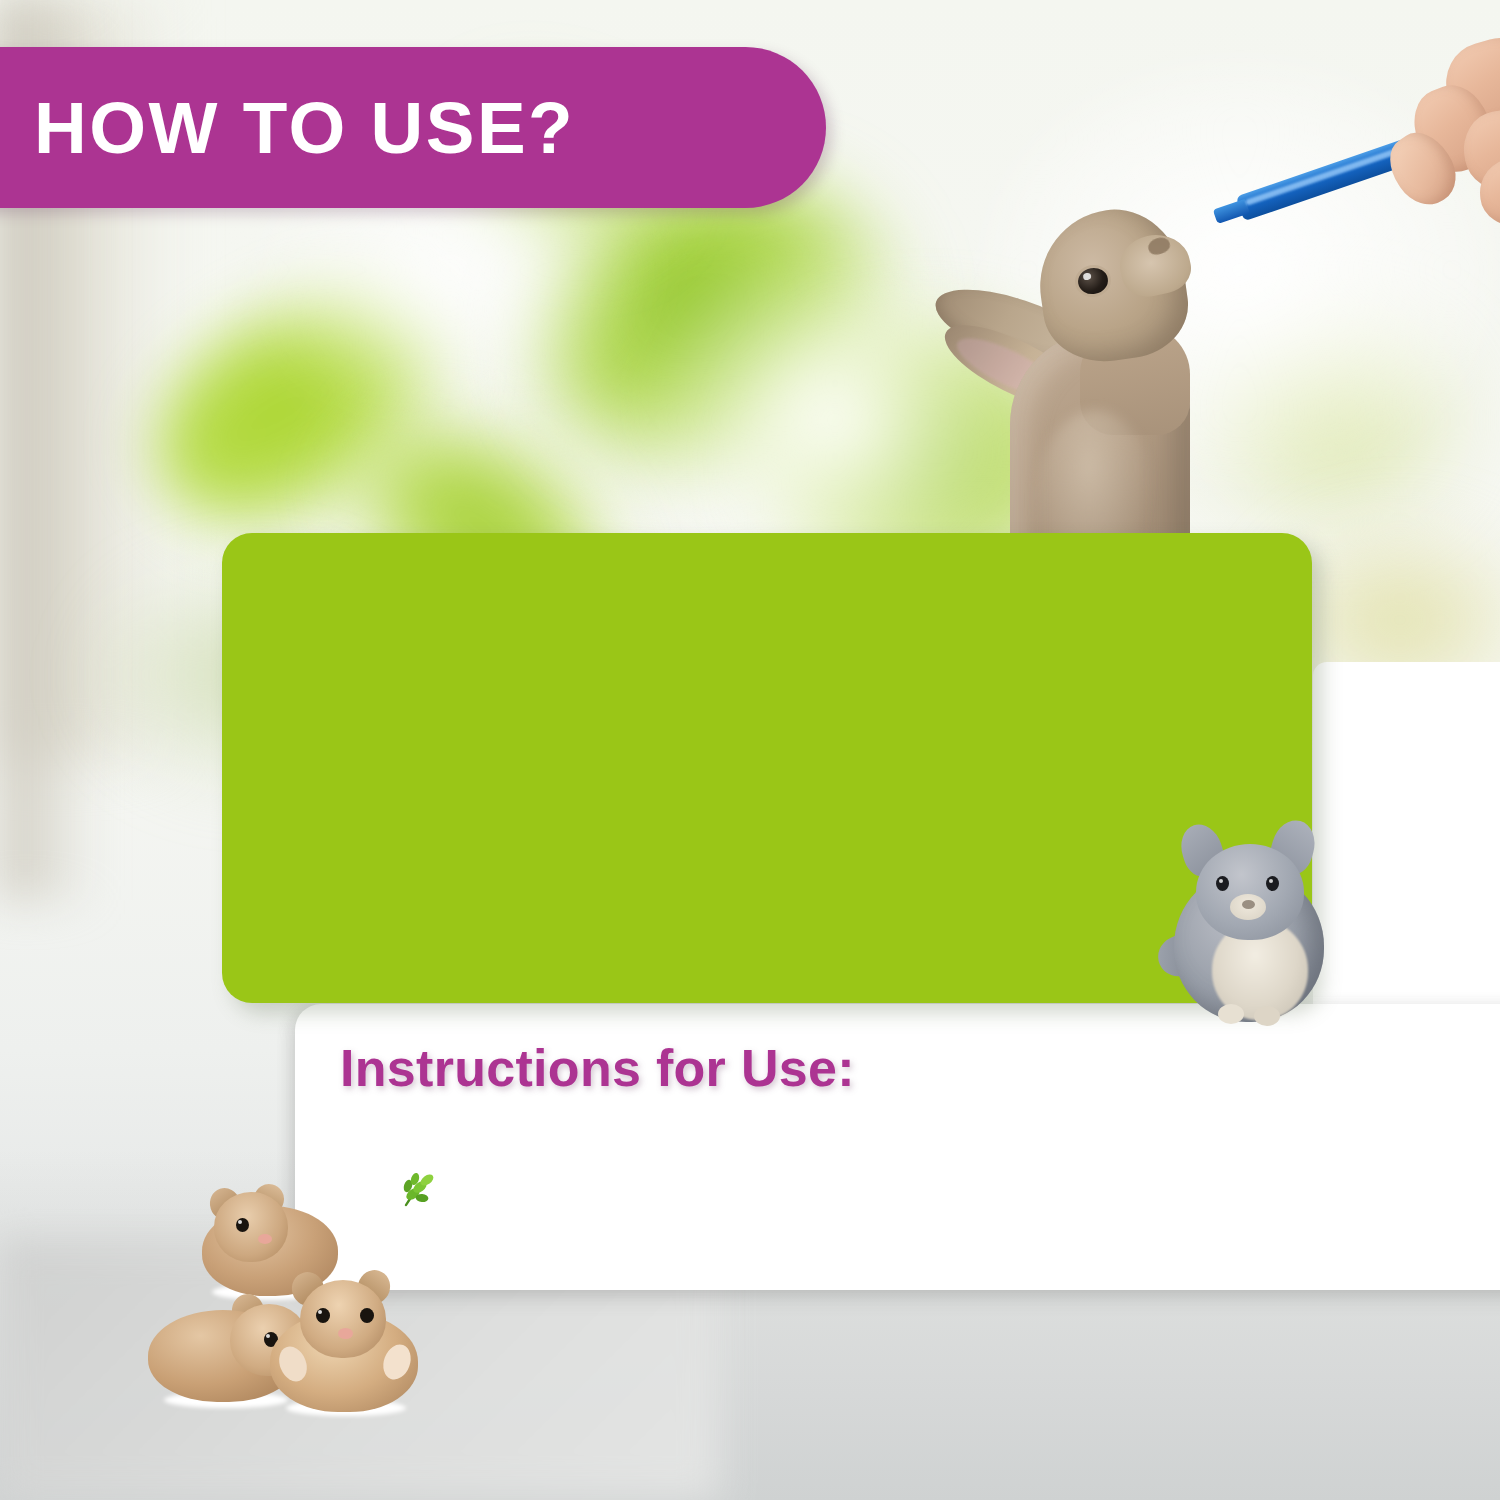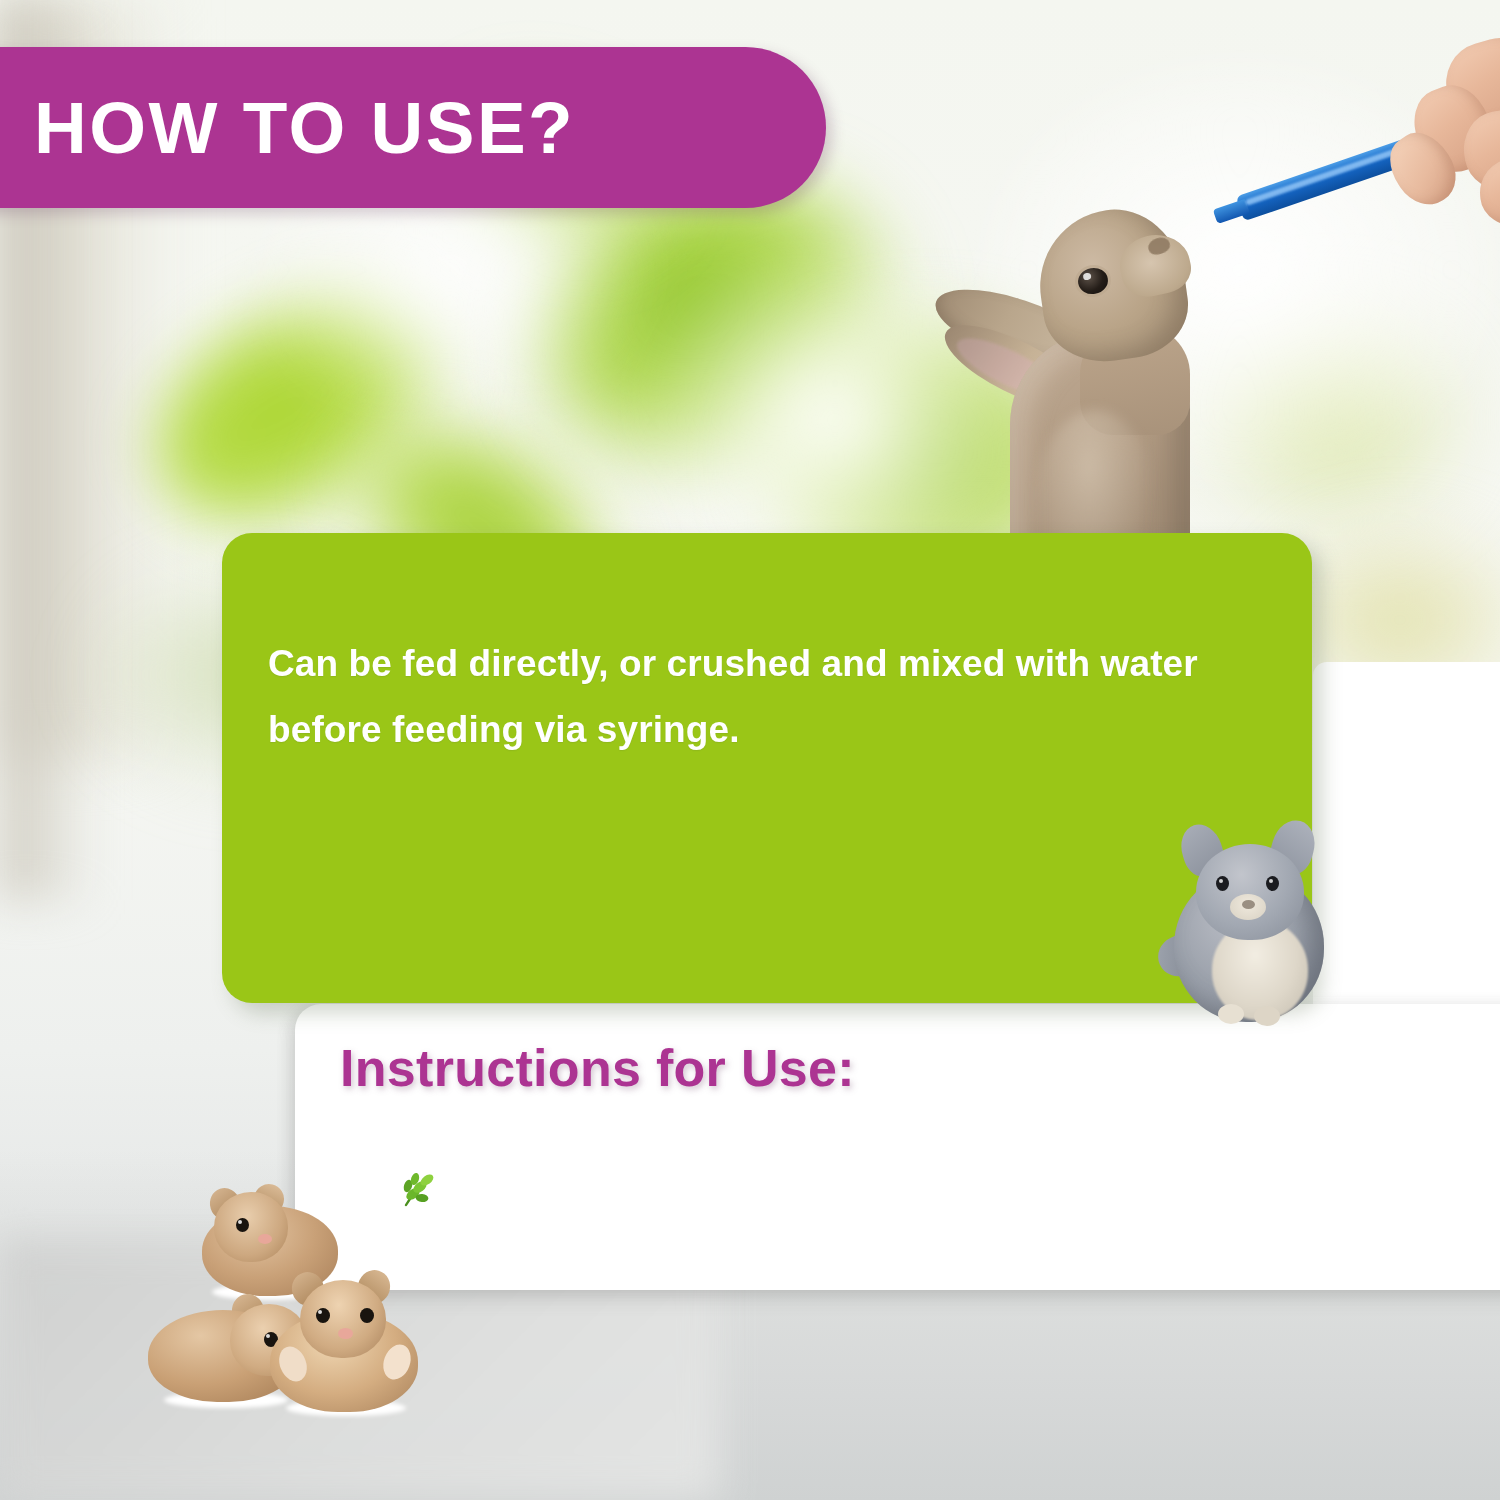--- a/index.html
+++ b/index.html
@@ -429,21 +429,20 @@
   <div class="finger f4"></div>
   <div class="finger thumb"></div>
 </div>
 
 <div class="white-card-right"></div>
 <div class="white-card-join"></div>
 <div class="white-card"></div>
 
 <div class="green-box">
   <div class="gb-gap"></div>
-  <div class="gb-para">Can be fed directly, or crushed and mixed with water before feeding via syringe.</div>
 </div>
 
 <div class="chin">
   <div class="chin-part ch-tail"></div>
   <div class="chin-part ch-body"></div>
   <div class="chin-part ch-belly"></div>
   <div class="chin-part ch-ear-l"></div>
   <div class="chin-part ch-ear-r"></div>
   <div class="chin-part ch-head"></div>
   <div class="chin-part ch-snout"></div>

